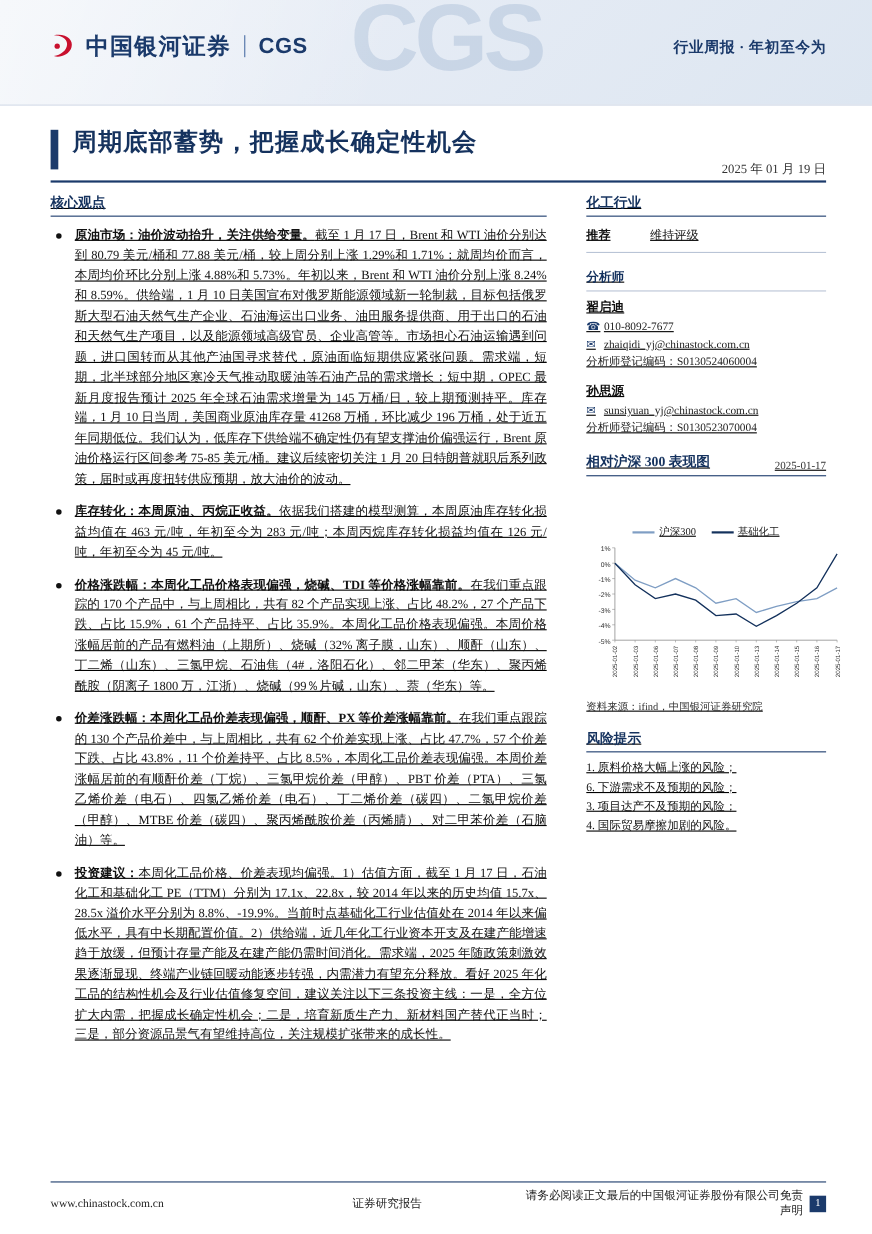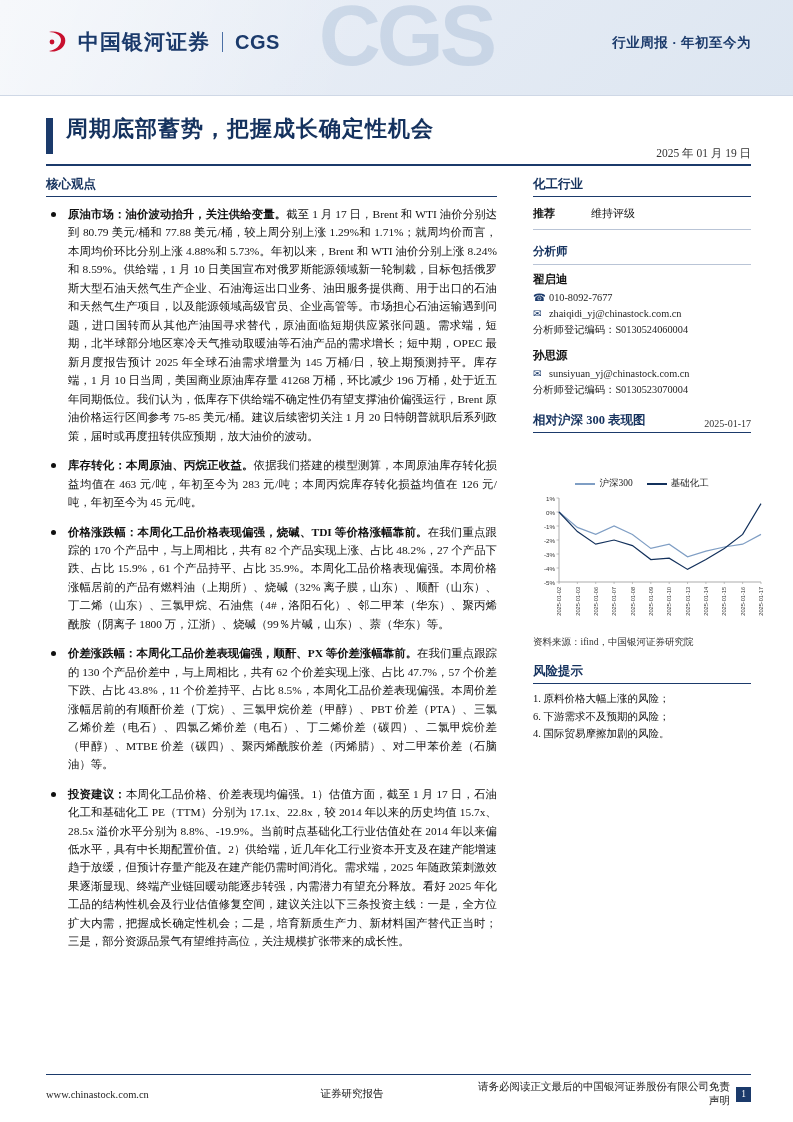--- a/index.html
+++ b/index.html
@@ -78,20 +78,21 @@
   }
   .title-rule {
     position: absolute; left: 46px; right: 42px; top: 50px;
     height: 2px; background: #1b3a6b;
   }
   
   .body-wrap {
     display: flex;
     padding: 6px 42px 0 46px;
     gap: 4px;
+    text-decoration: underline;
   }
   .col-left { width: 472px; padding-right: 18px; }
   .col-right { width: 232px; padding-left: 14px; border-left: 0px solid #ccc; }
   .section-label {
     font-size: 12.5px; font-weight: bold; color: #15325e;
     padding-bottom: 3px; margin-bottom: 6px;
     border-bottom: 1.5px solid #1b3a6b;
     width: 100%;
   }
   ul.bullets { list-style: none; margin-top: 8px; }
@@ -318,20 +319,21 @@
           </svg>
       </div>
       <div class="src-note">资料来源：ifind，中国银河证券研究院</div>
     </div>
 
     <div class="rt-block">
       <div class="rt-head">风险提示</div>
       <div class="risk-list">
         <div>1. 原料价格大幅上涨的风险；</div>
         <div>6. 下游需求不及预期的风险；</div>
+        <div>3. 项目达产不及预期的风险；</div>
         <div>4. 国际贸易摩擦加剧的风险。</div>
       </div>
     </div>
 
   </div>
 </div>
 
 <div class="footer">
   <div class="f1">www.chinastock.com.cn</div>
   <div class="f2">证券研究报告</div>

